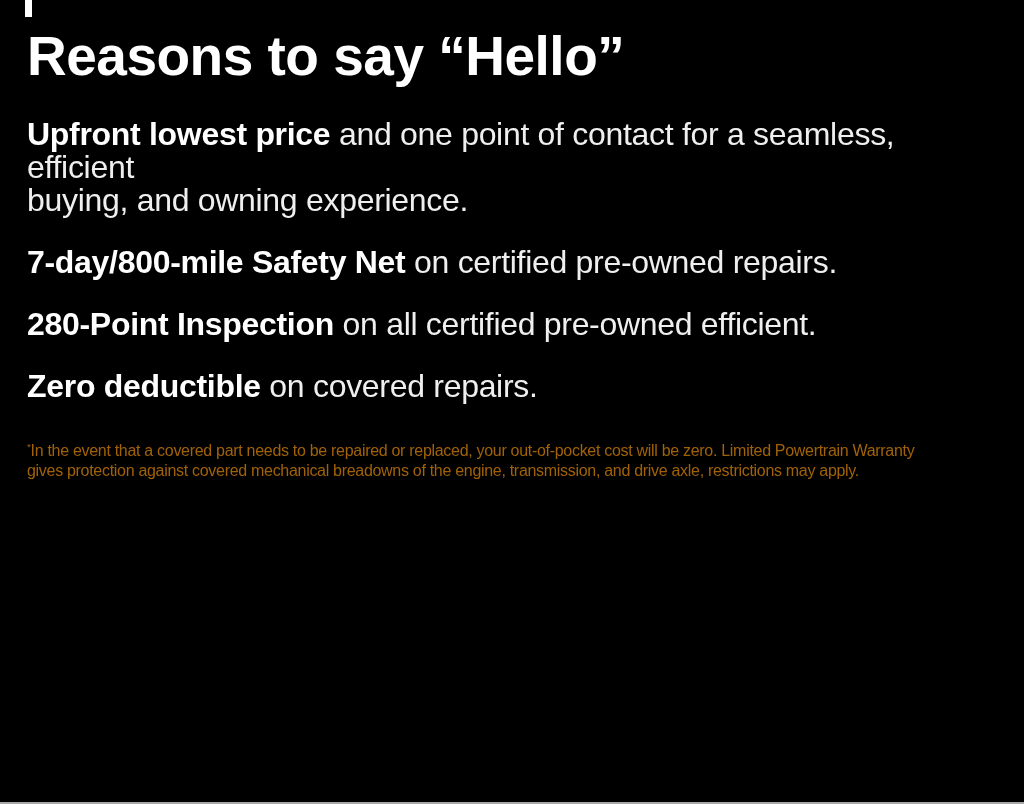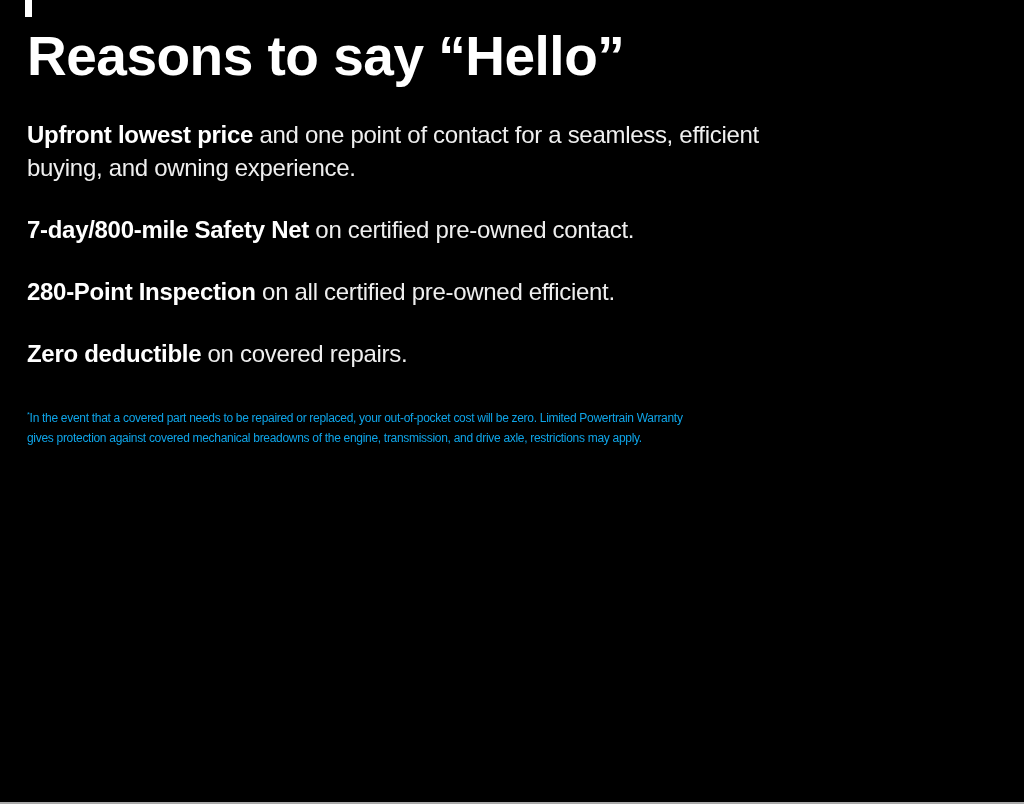--- a/index.html
+++ b/index.html
@@ -21,41 +21,41 @@
   .page-title {
     margin: 0;
     color: #ffffff;
     font-size: 55px;
     line-height: 66px;
     font-weight: bold;
     letter-spacing: -0.5px;
   }
   p.benefit {
     margin: 29px 0 0 0;
-    font-size: 24px;
+    font-size: 32px;
     line-height: 33px;
     letter-spacing: -0.3px;
     white-space: pre-wrap;
     color: #efefef;
   }
   p.benefit strong {
     color: #ffffff;
     font-weight: bold;
   }
   sup {
     font-size: 0.62em;
     line-height: 0;
   }
   .footnote {
     margin: 38px 0 0 0;
-    font-size: 12px;
+    font-size: 16px;
     line-height: 20px;
     letter-spacing: -0.3px;
     white-space: pre-wrap;
-    color: #0ea5e9;
+    color: #a16207;
   }
   .crop-artifact {
     position: absolute;
     left: 25px;
     top: 0;
     width: 7px;
     height: 17px;
     background: #ffffff;
   }
   .bottom-strip {
@@ -75,21 +75,21 @@
 <div class="content">
 
   <h1 class="page-title">Reasons to say “Hello”</h1>
 
   <p class="benefit"><strong>Upfront lowest price</strong><span> and one point of contact for a seamless, efficient
 buying, and owning experience.</span><sup></sup></p>
 
 
 
 
-  <p class="benefit"><strong>7-day/800-mile Safety Net</strong><span> on certified pre-owned contact.</span><sup></sup></p>
+  <p class="benefit"><strong>7-day/800-mile Safety Net</strong><span> on certified pre-owned repairs.</span><sup></sup></p>
 
   <p class="benefit"><strong>280-Point Inspection</strong><span> on all certified pre-owned efficient.</span><sup></sup></p>
 
   <p class="benefit"><strong>Zero deductible</strong><span> on covered repairs.</span><sup></sup></p>
 
 
   <p class="footnote"><sup>*</sup><span>In the event that a covered part needs to be repaired or replaced, your out-of-pocket cost will be zero. Limited Powertrain Warranty
 gives protection against covered mechanical breadowns of the engine, transmission, and drive axle, restrictions may apply.</span></p>
 
 </div>

